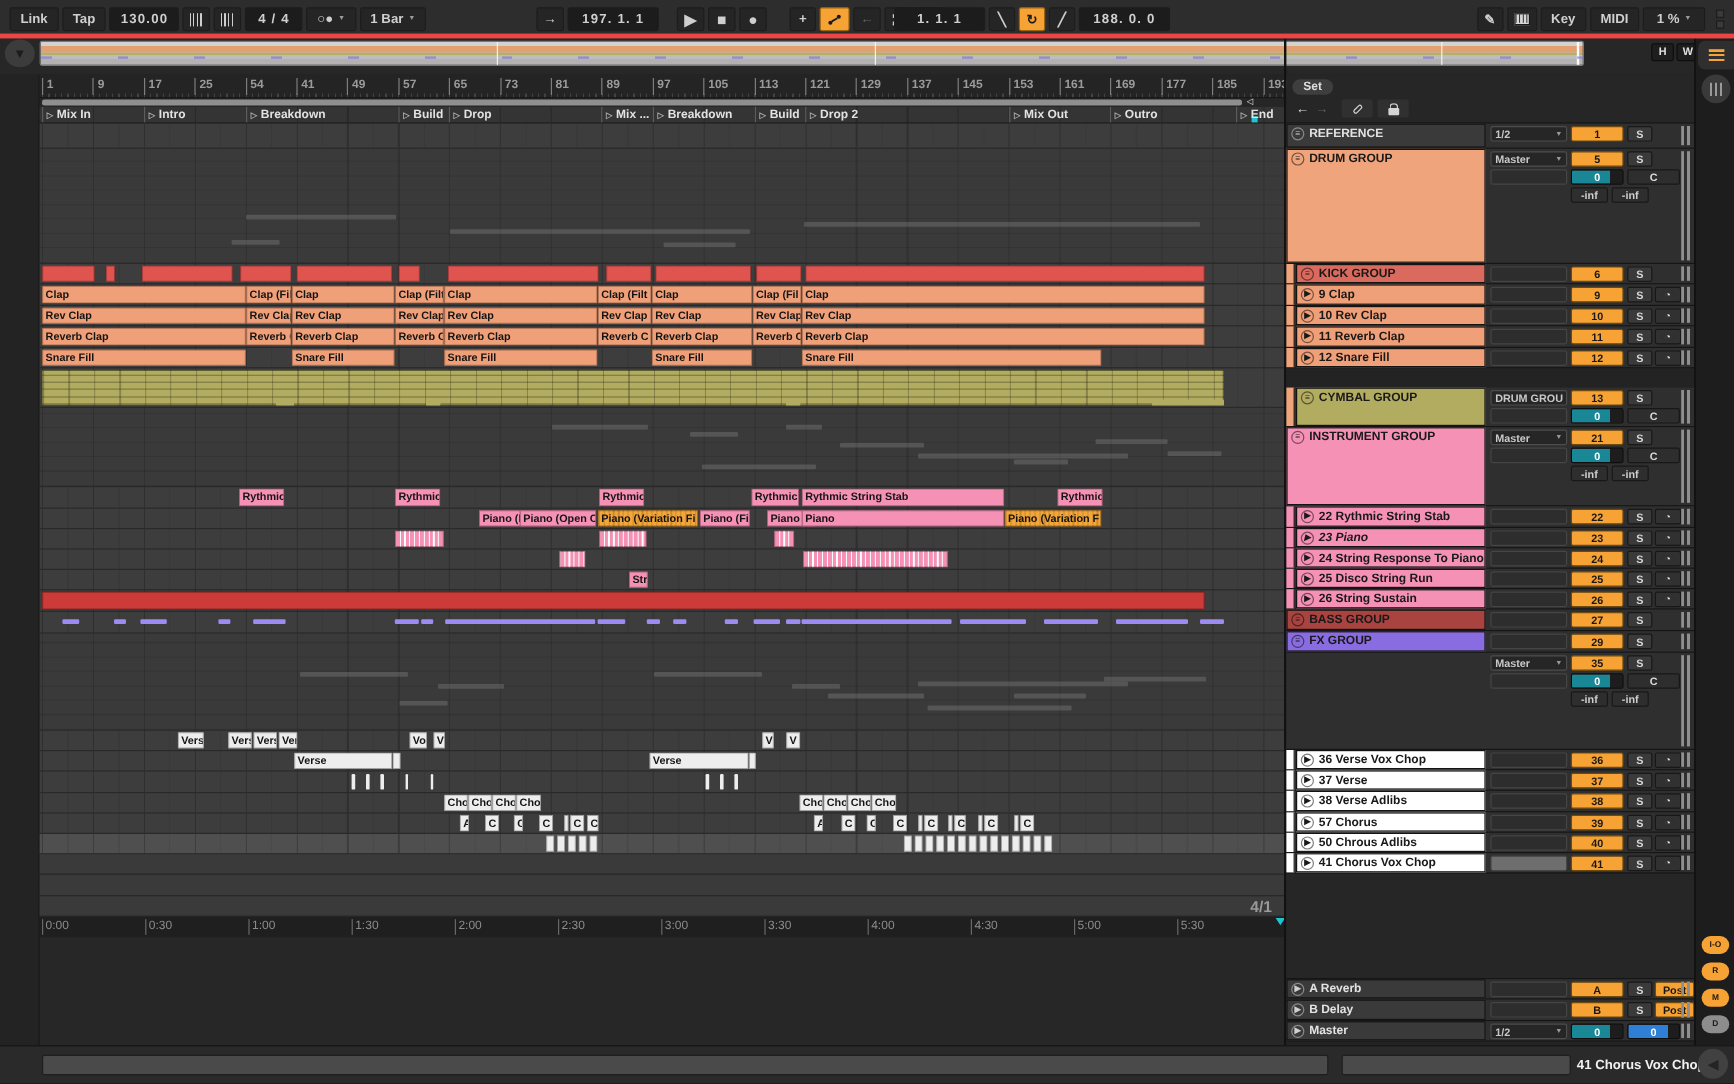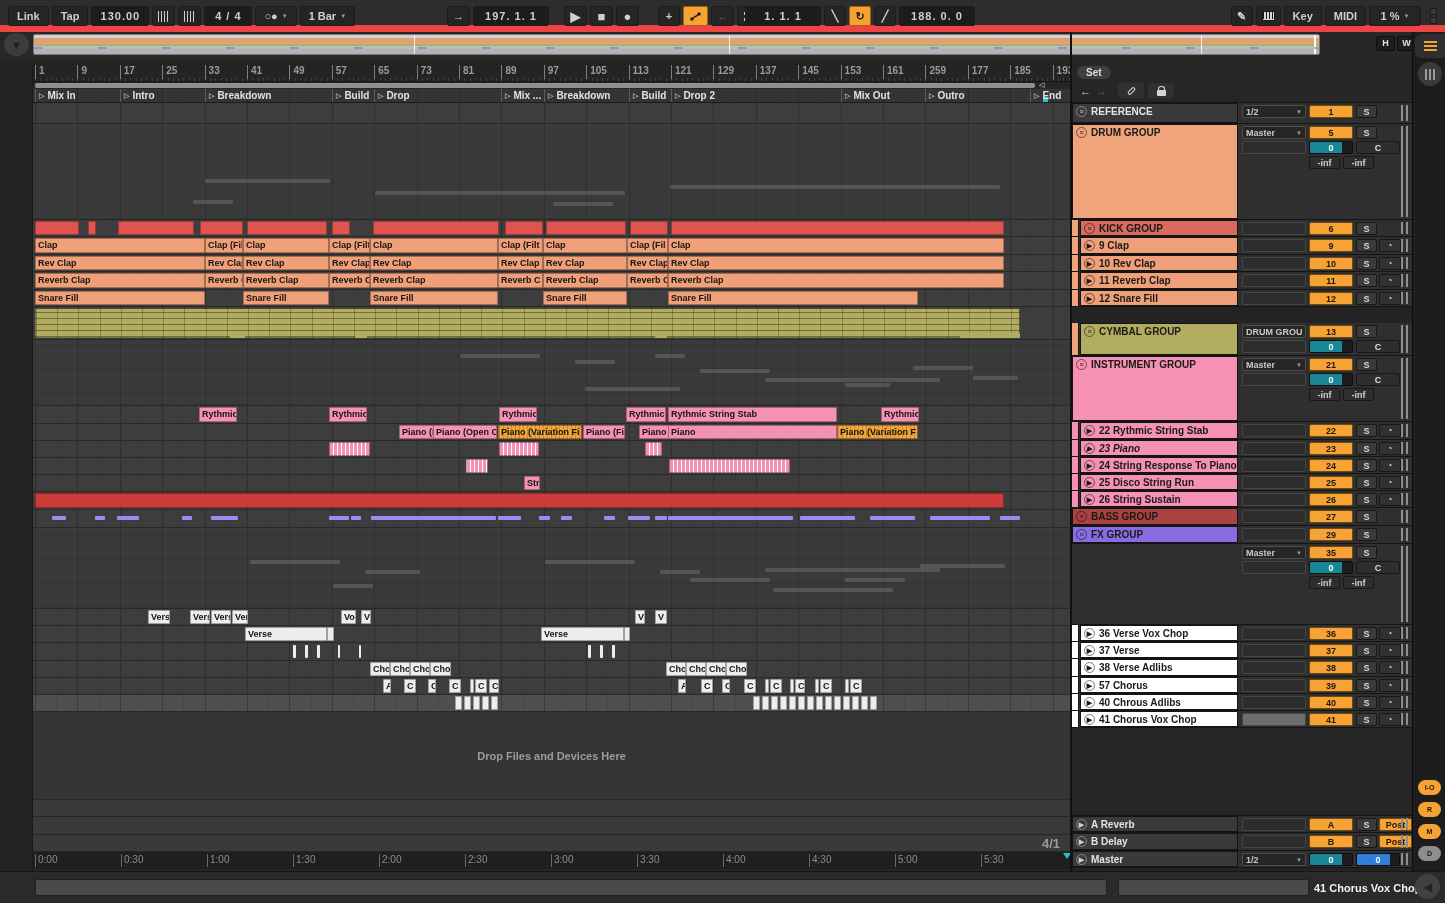--- a/index.html
+++ b/index.html
@@ -1,19 +1,19 @@
 <!DOCTYPE html>
 <html><head>
 <meta charset="utf-8">
 <style>
 *{box-sizing:border-box;margin:0;padding:0}
 body{background:#111;font-family:"Liberation Sans",sans-serif}
 #app{position:relative;width:1445px;height:903px;background:#272727;overflow:hidden}
 
-#toolbar{position:absolute;left:0;top:0;width:1445px;height:32px;background:#2d2d2d;border-bottom:7px solid #ef4444;z-index:5}
+#toolbar{position:absolute;left:0;top:0;width:1445px;height:32px;background:#2d2d2d;border-bottom:4px solid #ef4444;z-index:5}
 .cl{position:absolute;top:0;height:32px;display:flex;align-items:center}
 .tb{height:20px;display:flex;align-items:center;justify-content:center;padding:0 8px;margin-right:3px;background:#252525;border:1px solid #1d1d1d;border-radius:2px;color:#cfcfcf;font-size:11px;font-weight:bold;white-space:nowrap}
 .tb.val{background:#1c1c1c;min-width:58px;letter-spacing:1px}
 .tb.wide{min-width:76px}
 .tb.ic{padding:0 5px;min-width:22px}
 .tb.big{font-size:13px;min-width:23px}
 .tb.on{background:#f7a234;border-color:#9c660f;color:#1a1a1a}
 .tb.dim{color:#666}
 .dd{font-size:6px;color:#9a9a9a;margin-left:4px}
 .bars{width:11px;height:11px;background:repeating-linear-gradient(90deg,#cfcfcf 0 1px,transparent 1px 3px)}
@@ -194,38 +194,38 @@
   <div class="hw" style="left:1376px">H</div>
   <div class="hw" style="left:1397px">W</div>
 
   <div id="leftRail"></div>
   <div id="arr">
     <div id="barRuler">
         <div class="rlab" style="left: 2px;">1</div>
         <div class="rlab" style="left: 44.4px;">9</div>
         <div class="rlab" style="left: 86.8px;">17</div>
         <div class="rlab" style="left: 129.2px;">25</div>
-        <div class="rlab" style="left: 171.6px;">33</div>
+        <div class="rlab" style="left: 171.6px;">54</div>
         <div class="rlab" style="left: 214px;">41</div>
         <div class="rlab" style="left: 256.4px;">49</div>
         <div class="rlab" style="left: 298.8px;">57</div>
         <div class="rlab" style="left: 341.2px;">65</div>
         <div class="rlab" style="left: 383.6px;">73</div>
         <div class="rlab" style="left: 426px;">81</div>
         <div class="rlab" style="left: 468.4px;">89</div>
         <div class="rlab" style="left: 510.8px;">97</div>
         <div class="rlab" style="left: 553.2px;">105</div>
         <div class="rlab" style="left: 595.6px;">113</div>
         <div class="rlab" style="left: 638px;">121</div>
         <div class="rlab" style="left: 680.4px;">129</div>
         <div class="rlab" style="left: 722.8px;">137</div>
         <div class="rlab" style="left: 765.2px;">145</div>
         <div class="rlab" style="left: 807.6px;">153</div>
         <div class="rlab" style="left: 850px;">161</div>
-        <div class="rlab" style="left: 892.4px;">259</div>
+        <div class="rlab" style="left: 892.4px;">169</div>
         <div class="rlab" style="left: 934.8px;">177</div>
         <div class="rlab" style="left: 977.2px;">185</div>
         <div class="rlab" style="left: 1019.6px;">193</div>
       </div>
     <div id="loopBar">
       <div id="loopSpan"></div>
       <span id="loopEnd">◁</span>
     </div>
     <div id="locRow">
         <div id="locEndMark"></div>
@@ -495,23 +495,20 @@
           <div class="clip c-white" style="left: 774px; width: 7px;"></div>
           <div class="clip c-white" style="left: 783px; width: 7px;"></div>
           <div class="clip c-white" style="left: 792px; width: 7px;"></div>
           <div class="clip c-white" style="left: 801px; width: 7px;"></div>
           <div class="clip c-white" style="left: 810px; width: 7px;"></div>
           <div class="clip c-white" style="left: 819px; width: 7px;"></div>
           <div class="clip c-white" style="left: 828px; width: 7px;"></div>
           <div class="clip c-white" style="left: 837px; width: 7px;"></div>
         </div>
       </div>
-    <div id="emptyZone">
-        <span>Drop Files and Devices Here</span>
-      </div>
     <div id="retRows">
       <div class="ret-row" style="height:17px"></div>
       <div class="ret-row" style="height:18px"></div>
       <div class="ret-row" style="height:17px">
           <span id="gridLabel">4/1</span>
         </div>
     </div>
     <div id="timeRuler">
         <div id="timeCaret"></div>
         <div class="tlab" style="left: 2px;">0:00</div>
@@ -806,21 +803,21 @@
           <div class="route empty"></div>
           <div class="chip num">39</div>
           <div class="chip schip">S</div>
           <div class="chip armchip">◔</div>
           <div class="meter"></div>
         </div>
         <div class="p-row" style="height: 17px;">
           <div class="spine" style="background: rgb(255, 255, 255);"></div>
           <div class="p-name" style="left: 8px; width: 158px; background: rgb(255, 255, 255);">
             <span class="tico">▶</span>
-            <span>40 Chrous Adlibs</span>
+            <span>50 Chrous Adlibs</span>
           </div>
           <div class="route empty"></div>
           <div class="chip num">40</div>
           <div class="chip schip">S</div>
           <div class="chip armchip">◔</div>
           <div class="meter"></div>
         </div>
         <div class="p-row sel" style="height: 17px;">
           <div class="spine" style="background: rgb(255, 255, 255);"></div>
           <div class="p-name" style="left: 8px; width: 158px; background: rgb(255, 255, 255);">

